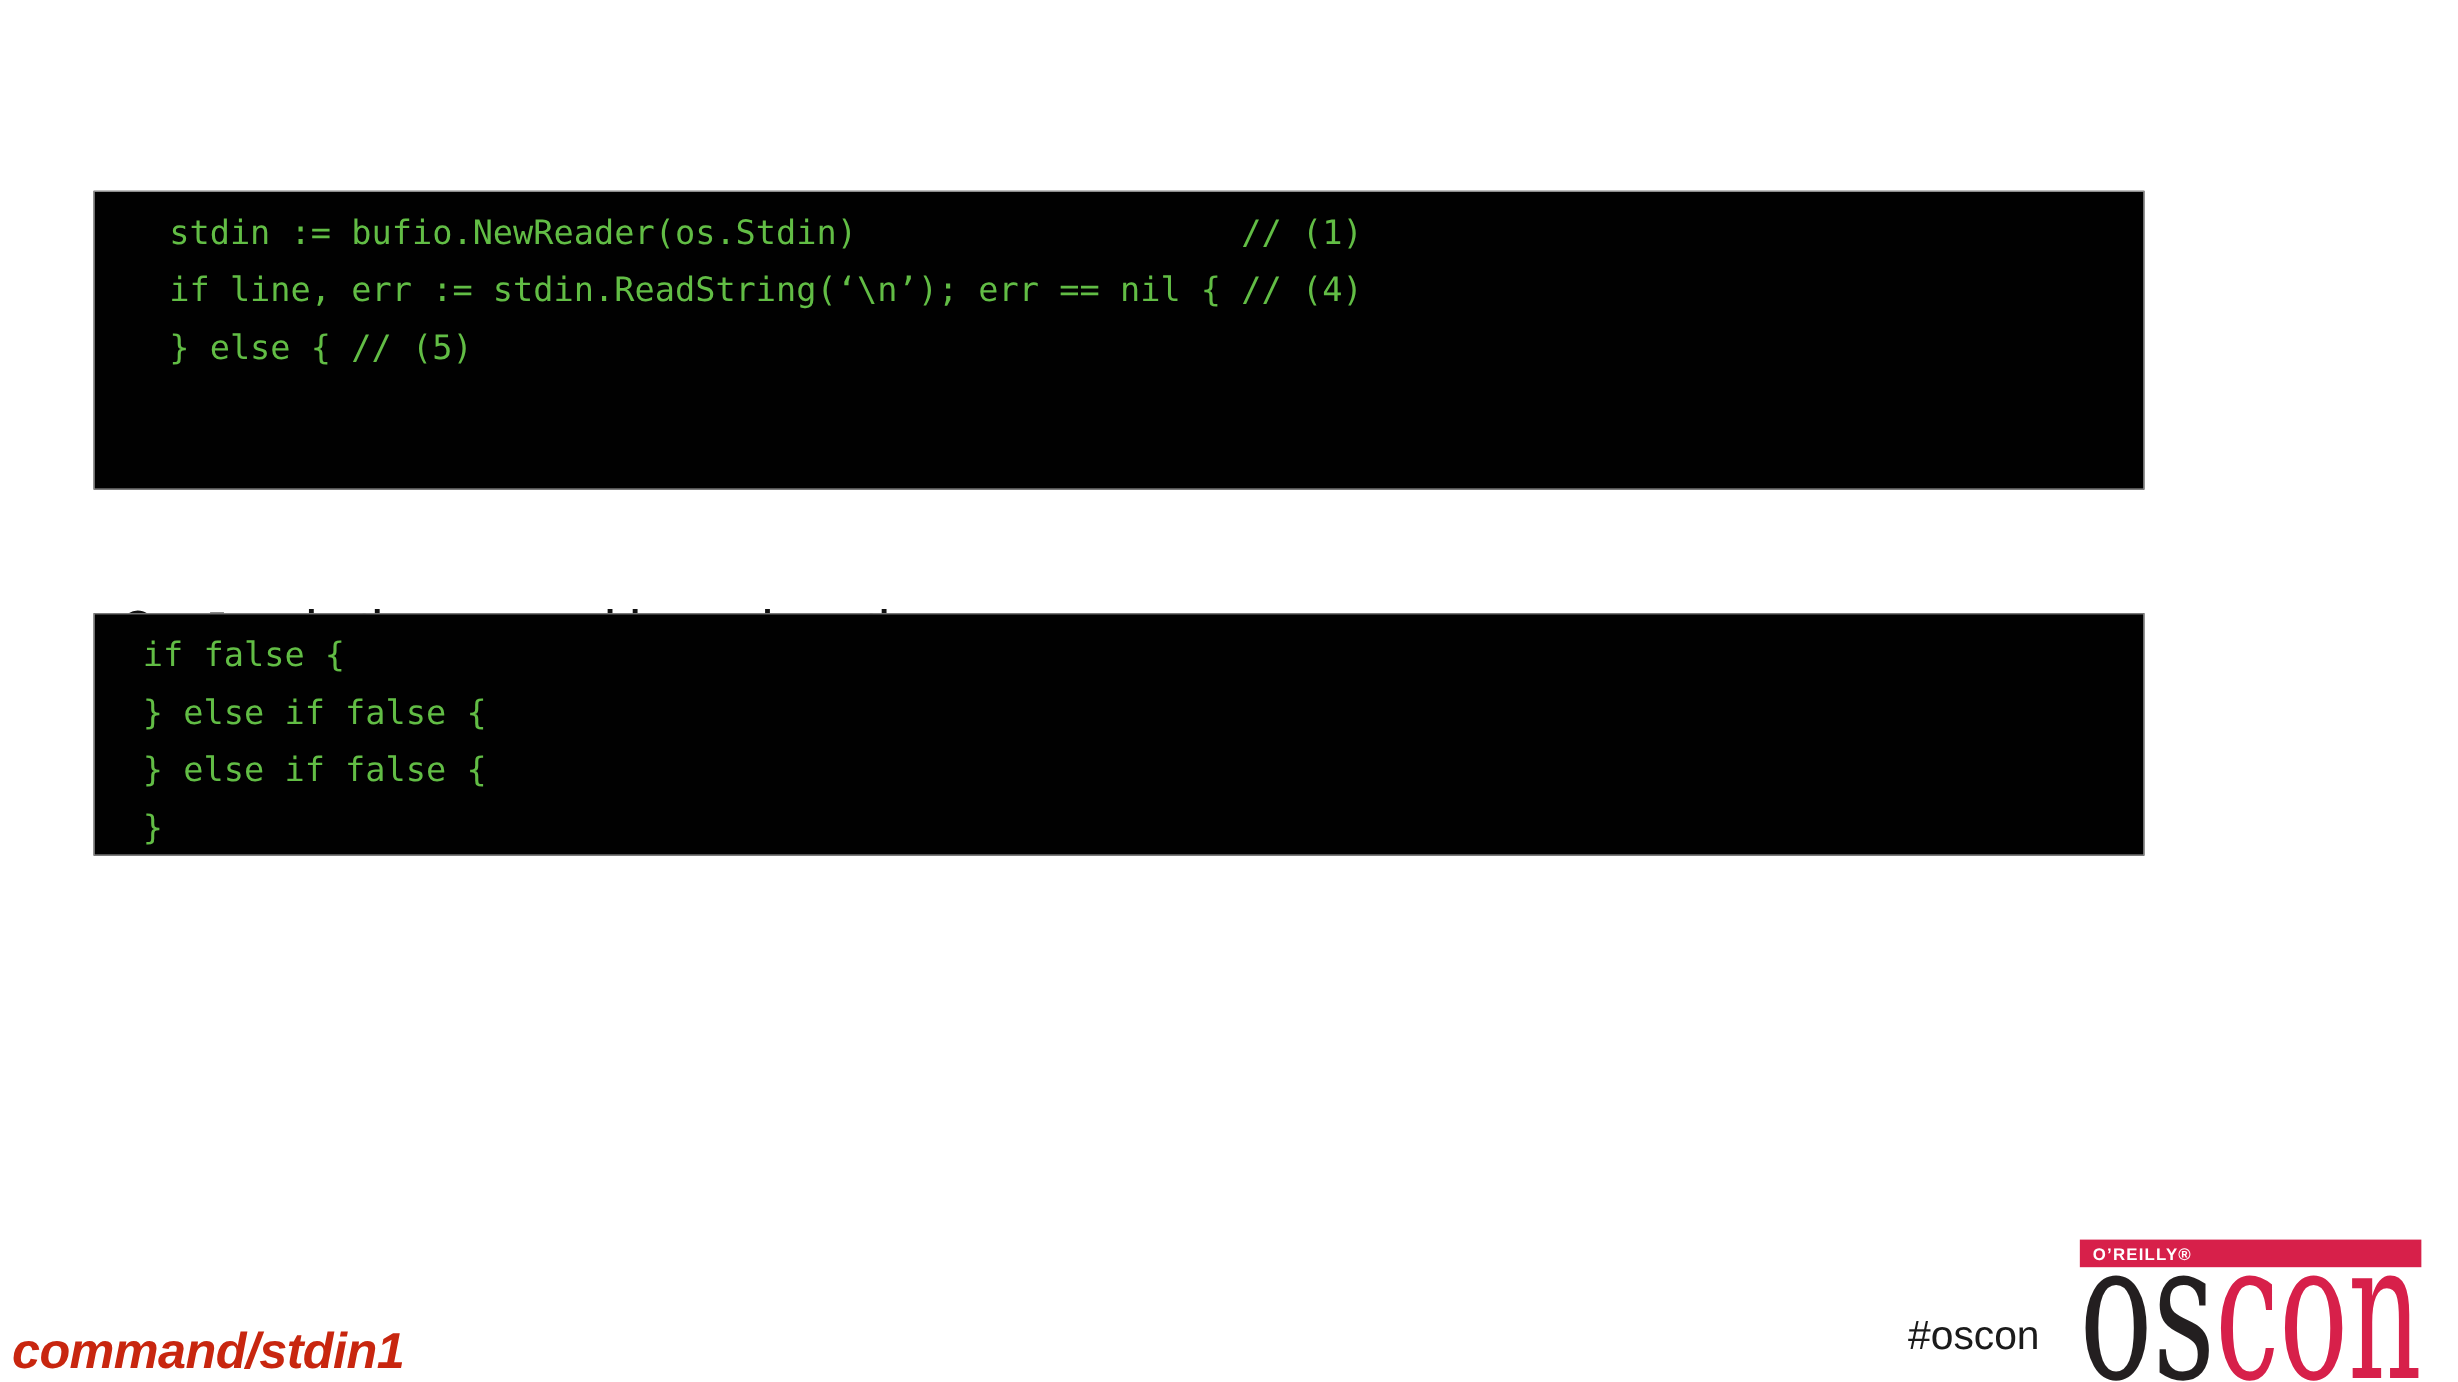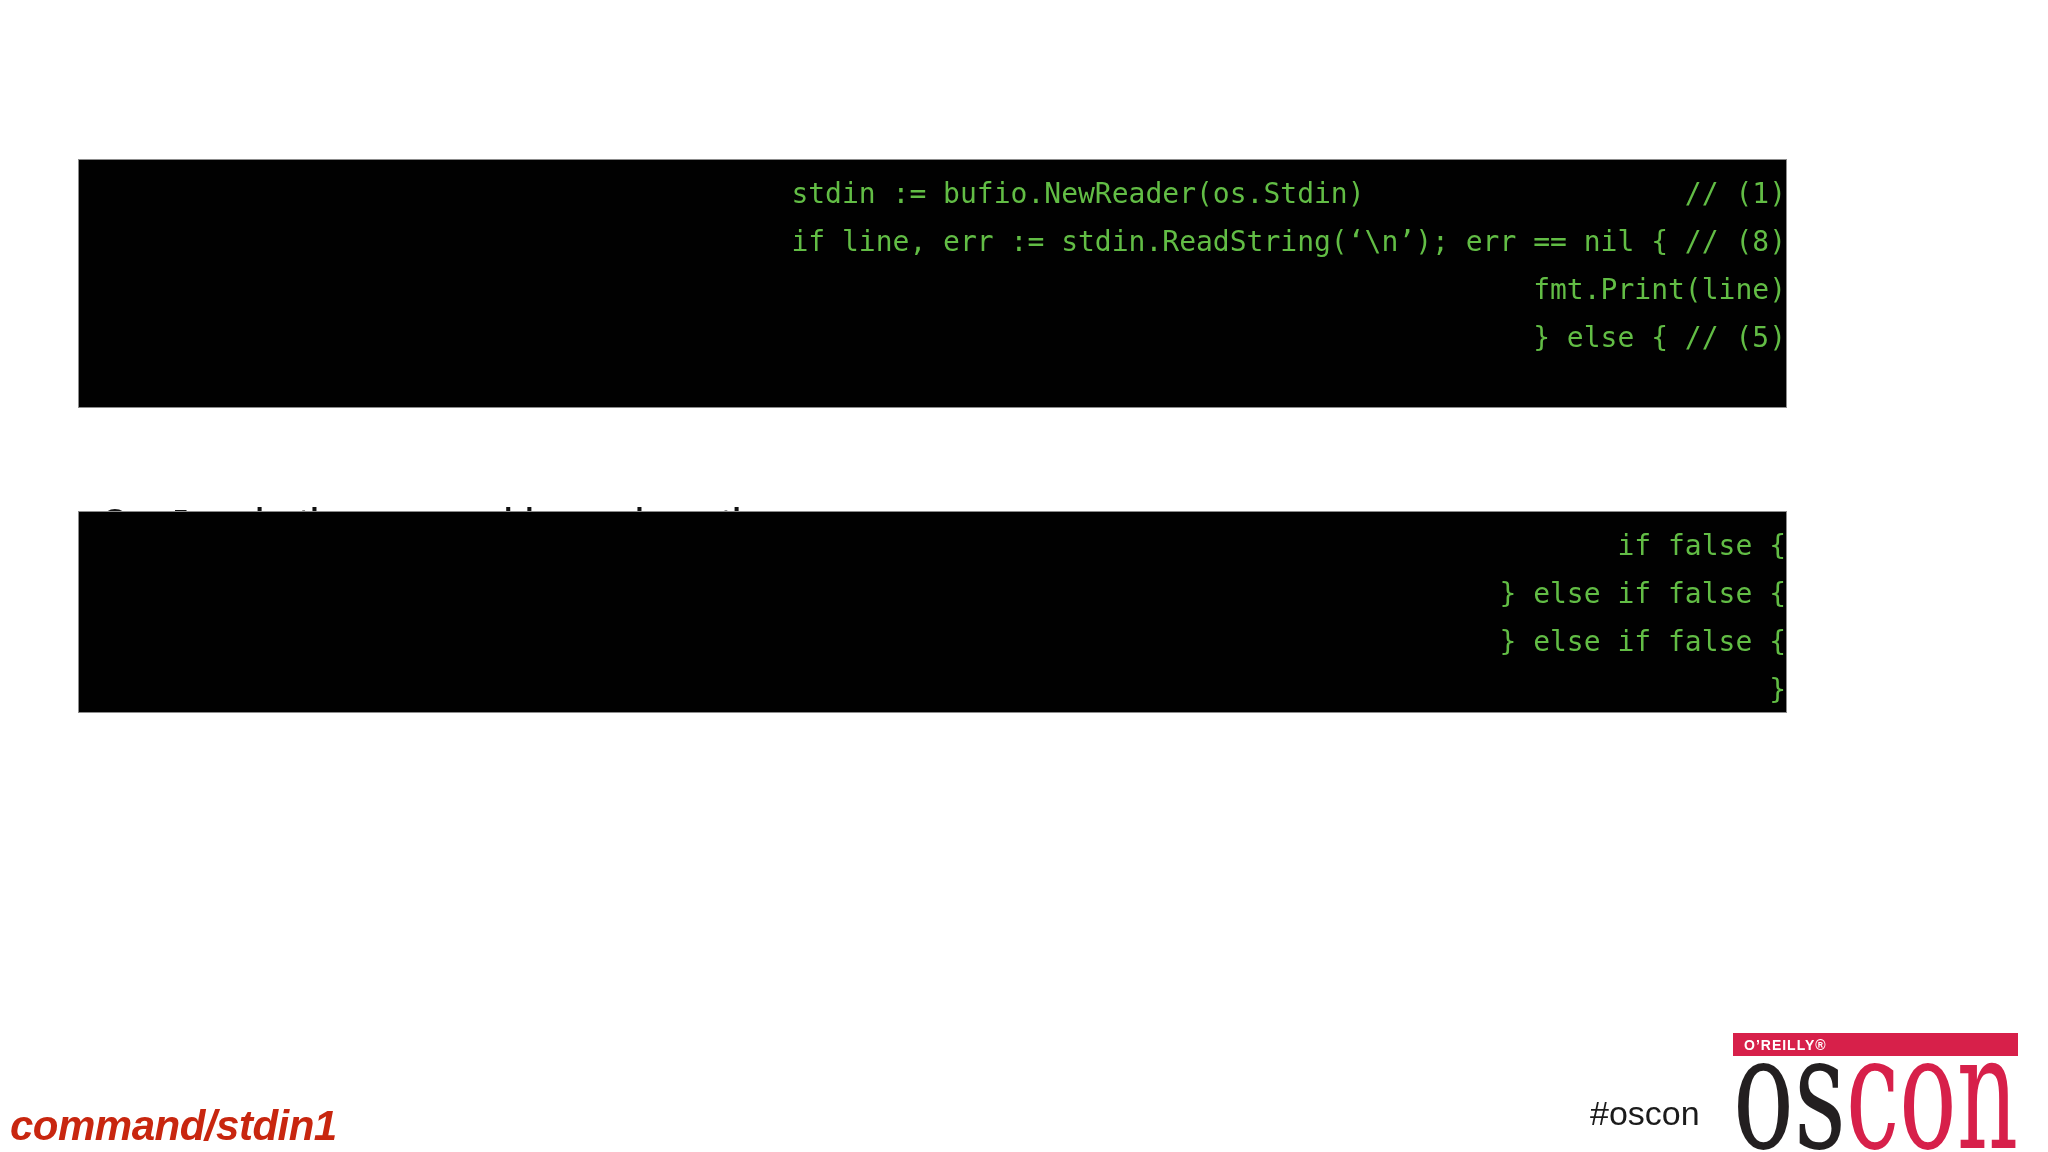--- a/index.html
+++ b/index.html
@@ -16,21 +16,20 @@
     overflow: hidden;
   }
   .code-block {
     position: absolute;
     left: 78px;
     width: 1709px;
     background: var(--code-bg, #010101);
     border: 1px solid #8c8c8c;
     box-sizing: border-box;
     padding: 10px 0 0 62px;
-    text-align: right;
   }
   .code-block.block1 { top: 159px; height: 249px; }
   .code-block.block2 { top: 511px; height: 202px; padding-left: 40px; }
   .code-line {
     font-family: "DejaVu Sans Mono", monospace;
     font-size: 28px;
     line-height: 48px;
     color: var(--code-green, #62bd45);
     white-space: pre;
   }
@@ -81,22 +80,21 @@
     font-family: "DejaVu Serif", serif;
   }
 </style>
 </head>
 <body>
 
 <div class="slide">
 
   <div class="code-block block1">
     <div class="code-line">stdin := bufio.NewReader(os.Stdin)                   // (1)</div>
-    <div class="code-line">if line, err := stdin.ReadString(‘\n’); err == nil { // (8)</div>
-    <div class="code-line">    fmt.Print(line)</div>
+    <div class="code-line">if line, err := stdin.ReadString(‘\n’); err == nil { // (4)</div>
     <div class="code-line">} else { // (5)</div>
   </div>
 
   <div class="heading">
     <span>3. </span><span class="kw">else</span><span> is the second branch option</span>
   </div>
 
   <div class="code-block block2">
     <div class="code-line">if false {</div>
     <div class="code-line">} else if false {</div>

